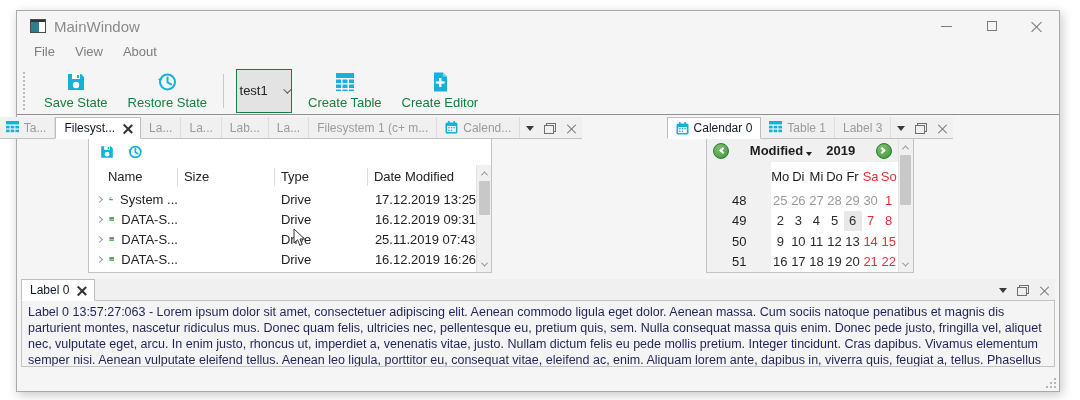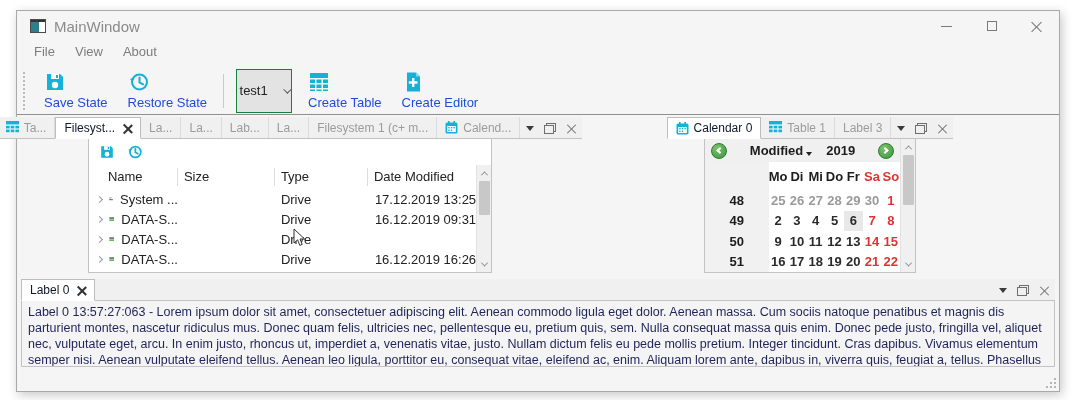--- a/index.html
+++ b/index.html
@@ -24,21 +24,21 @@
   .ic-x::before,.ic-x::after { content:""; position:absolute; left:5px; top:-1px; width:1px; height:14px; background:#7a7a7a; }
   .ic-x::before { transform:rotate(45deg);} .ic-x::after { transform:rotate(-45deg);}
 
   
   .menubar { height:26px; display:flex; align-items:flex-start; gap:2px; padding-left:8px; font-size:13px; color:#7d7d7d; flex:0 0 auto; }
   .menu-item { padding:3px 9px; }
 
   
   .toolbar { height:48px; display:flex; align-items:center; padding:2px 6px 2px 4px; border-bottom:1px solid #8f8f8f; flex:0 0 auto; }
   .tb-handle { width:5px; height:38px; border-left:2px dotted #bbb; margin:0 6px 0 2px; }
-  .tb-btn { display:flex; flex-direction:column; align-items:flex-start; justify-content:center; gap:2px; padding:2px 10px; font-size:13px; color:#1d4ed8; }
+  .tb-btn { display:flex; flex-direction:column; align-items:center; justify-content:center; gap:2px; padding:2px 10px; font-size:13px; color:#15803d; }
   .tb-sep { width:1px; height:34px; background:#c9c9c9; margin:0 6px; }
   .combo { height:44px; width:56px; background:#e3e3e3; border:1px solid #15803d; display:flex; align-items:center; justify-content:center; gap:15px; font-size:13px; color:#222; margin:0 6px; }
   .chev { display:inline-block; width:6px; height:6px; border:solid #555; border-width:0 1px 1px 0; transform:rotate(45deg) translateY(-2px); }
 
   
   .dockrow { height:158px; display:flex; padding:2px 4px 0 4px; flex:0 0 auto; }
   .panel { display:flex; flex-direction:column; min-width:0;align-items:center; }
   .panel-left { width:538px; flex:0 0 auto; }
   .vsplit { width:6px; flex:0 0 auto; }
   .panel-right { flex:1; }
@@ -89,21 +89,21 @@
   .cal-main { flex:1; display:flex; flex-direction:column; min-width:0; }
   .cal-nav { height:23px; background:#f0f0f0; display:flex; align-items:center; padding:0 6px; flex:0 0 auto; }
   .nav-circle { width:16px; height:16px; border-radius:50%; background:radial-gradient(circle at 35% 30%, #7cc36a, #3c9440); border:1px solid #2e7a33; display:flex; align-items:center; justify-content:center; }
   .nav-arr { width:5px; height:5px; border:solid #fff; border-width:0 2px 2px 0; }
   .nav-arr.left { transform:rotate(135deg) translate(-1px,-1px); }
   .nav-arr.right { transform:rotate(-45deg) translate(-1px,-1px); }
   .cal-title { flex:1; text-align:center; font-size:13px; font-weight:bold; color:#1c1c1c; display:flex; align-items:center; justify-content:center; gap:4px; }
   .month-caret { width:0; height:0; border-left:3px solid transparent; border-right:3px solid transparent; border-top:4px solid #222; margin:6px 10px 0 -1px; }
   .cal-grid { flex:1; display:grid; grid-template-columns:64px repeat(7,1fr); grid-template-rows:28px repeat(4,1fr); font-size:13px; background:#fff; }
   .wk-col { background:#f1f1f1; }
-  .cal-cell { display:flex; align-items:center; justify-content:center; color:#2b2b2b;font-weight:bold; }
+  .cal-cell { display:flex; align-items:center; justify-content:center; color:#2b2b2b; }
   .cal-hdr { font-size:13px; color:#1c1c1c; }
   .cal-hdr.weekend { color:#dd3333; }
   .cal-cell.muted { color:#9a9a9a; }
   .cal-cell.weekend { color:#dd3333; }
   .cal-cell.sel { background:#e8e8e8; }
   .wk-num { color:#1c1c1c; }
 
   
   .hsplit { height:6px; flex:0 0 auto; }
   .bottomdock { height:88px; margin:0 4px; display:flex; flex-direction:column; flex:0 0 auto; }
@@ -325,20 +325,21 @@
                     <rect x="1" y="3.5" width="14" height="5" rx="1" fill="#7d7d7d"></rect>
                     <rect x="1" y="3.5" width="14" height="1.4" fill="#565656"></rect>
                     <rect x="6.5" y="5.2" width="3" height="2" fill="#2db52d"></rect>
                     <rect x="1" y="10.5" width="14" height="3" rx="0.5" fill="#2db52d"></rect>
                     <rect x="1" y="10.5" width="14" height="1" fill="#24962a"></rect>
                   </svg>
                 <span>DATA-S...</span>
               </div>
               <div class="ft-cell"></div>
               <div class="ft-cell">Drive</div>
+              <div class="ft-date">25.11.2019 07:43</div>
             </div>
 
             <div class="ft-row">
               <div class="ft-name">
                 <span class="tree-chev"></span>
                 <svg width="16" height="16" viewBox="0 0 16 16">
                     <rect x="1" y="3.5" width="14" height="5" rx="1" fill="#7d7d7d"></rect>
                     <rect x="1" y="3.5" width="14" height="1.4" fill="#565656"></rect>
                     <rect x="6.5" y="5.2" width="3" height="2" fill="#2db52d"></rect>
                     <rect x="1" y="10.5" width="14" height="3" rx="0.5" fill="#2db52d"></rect>

